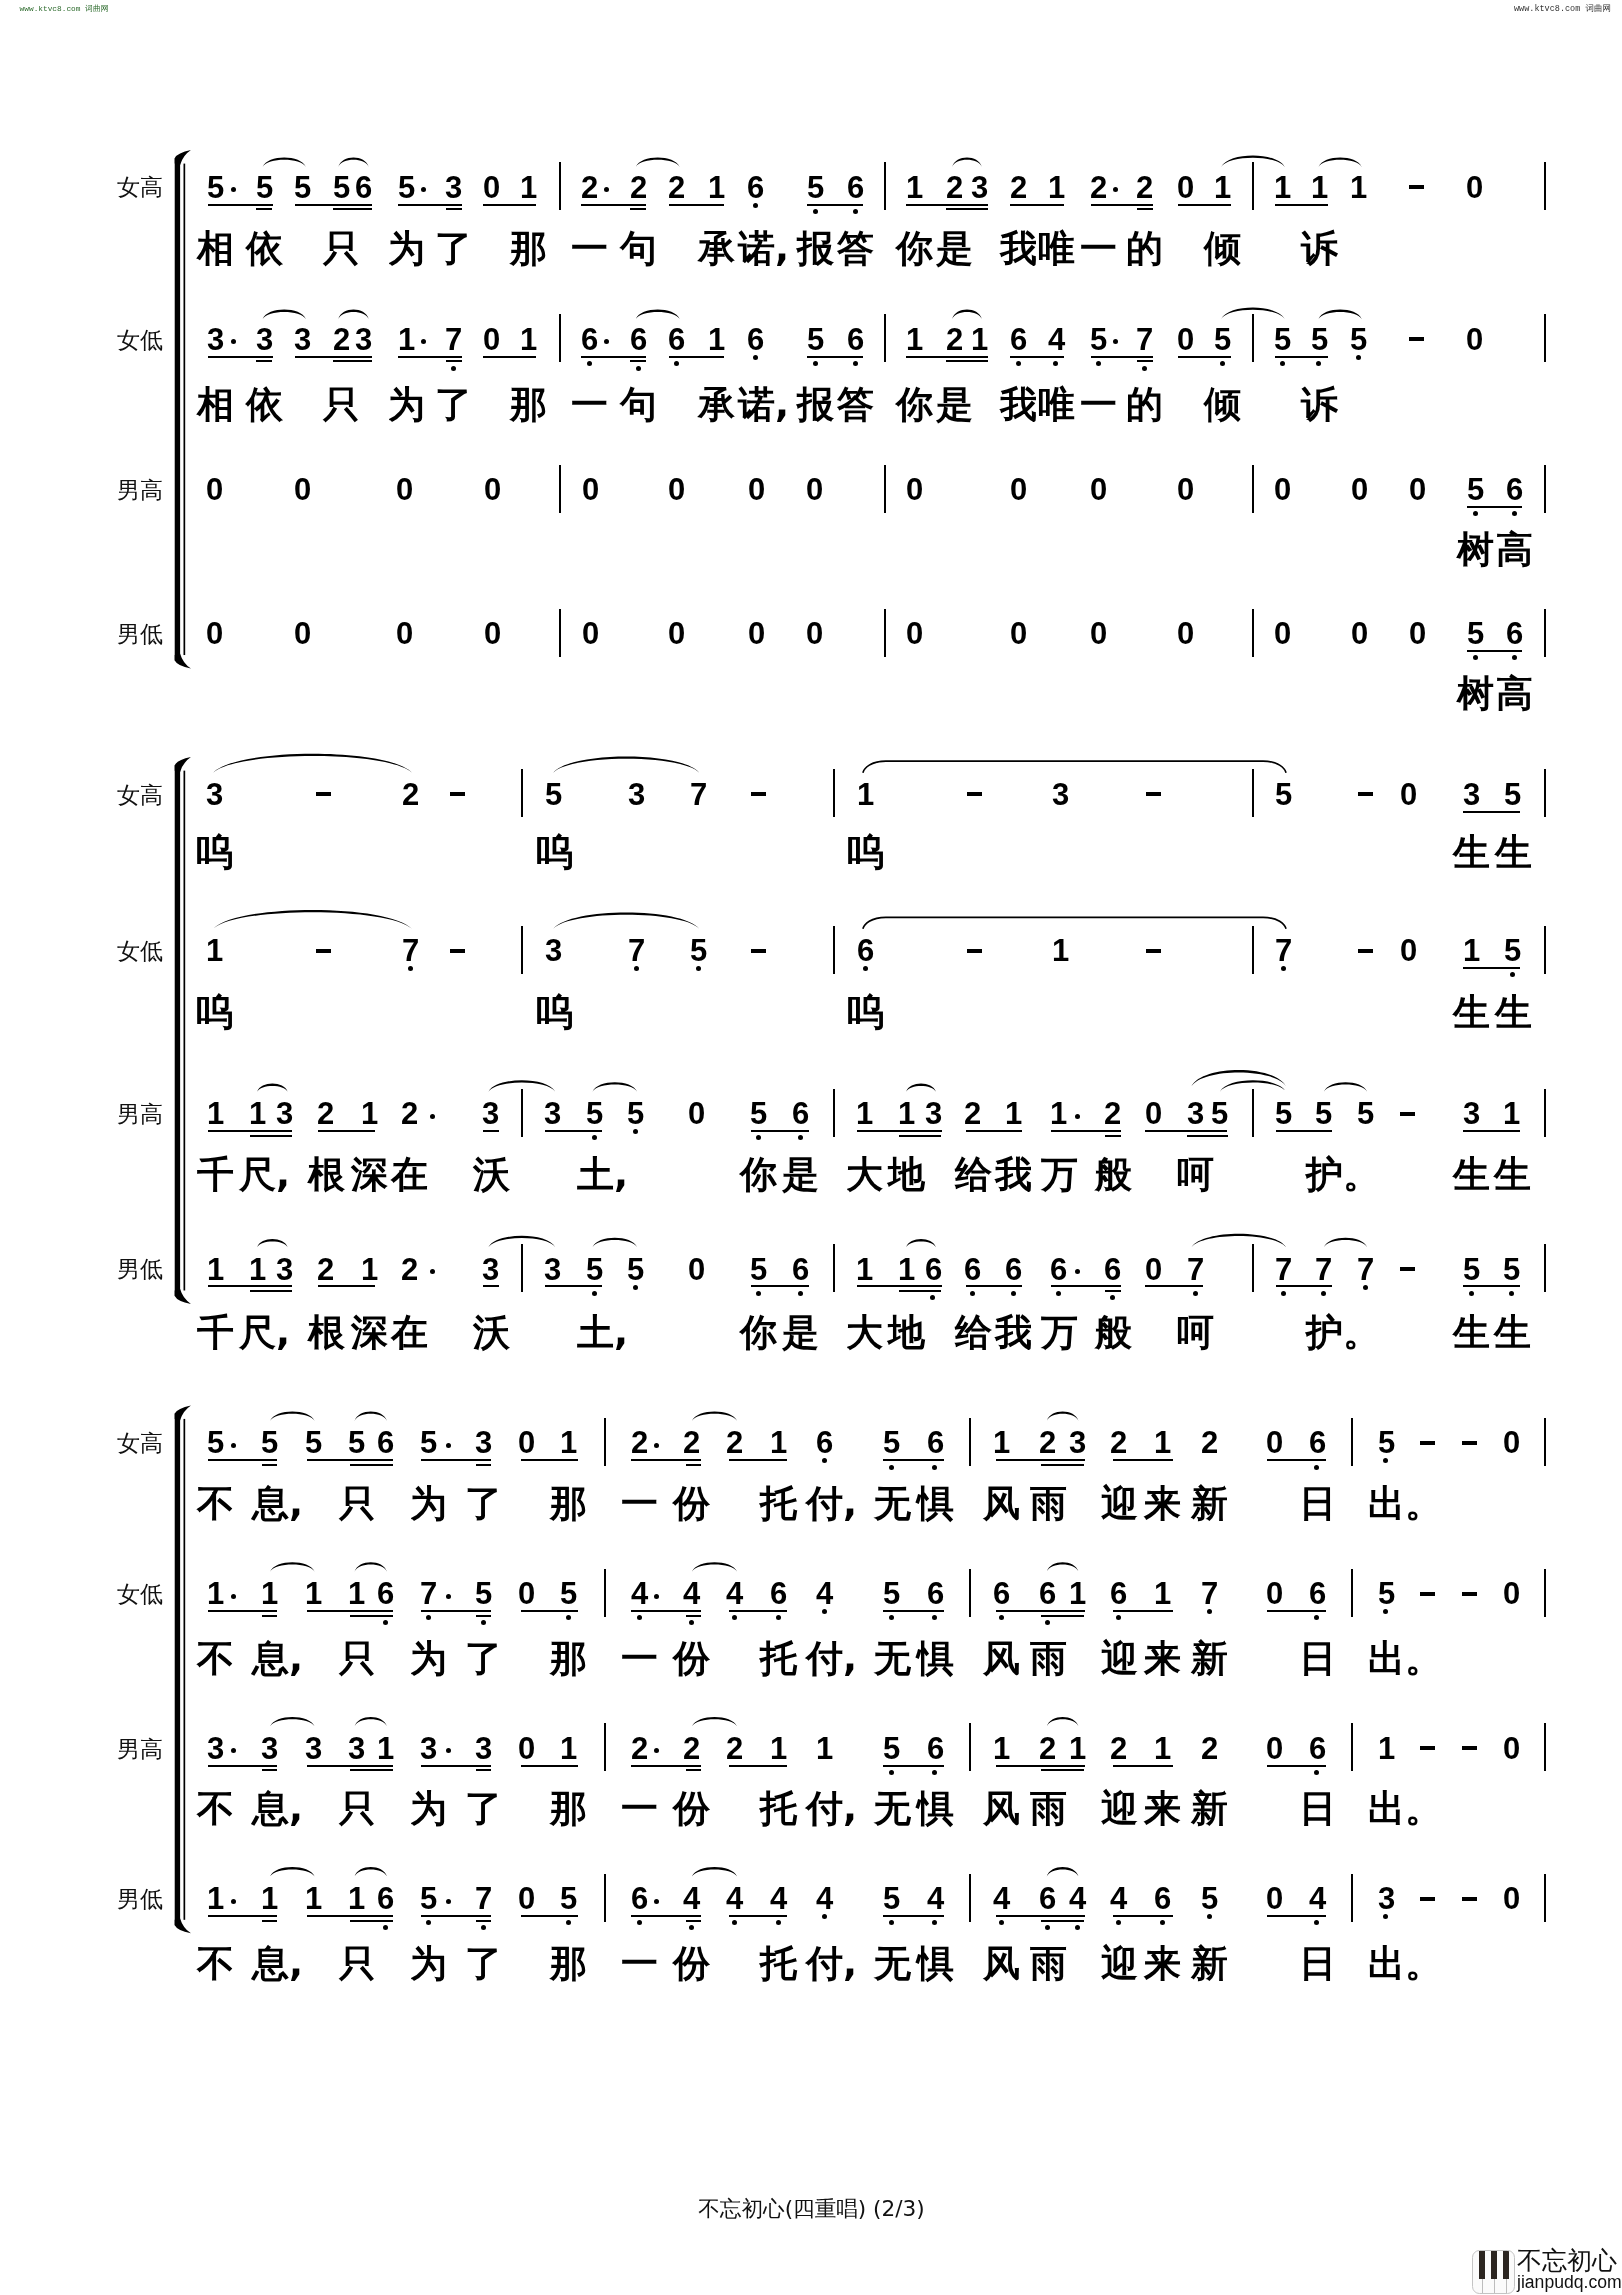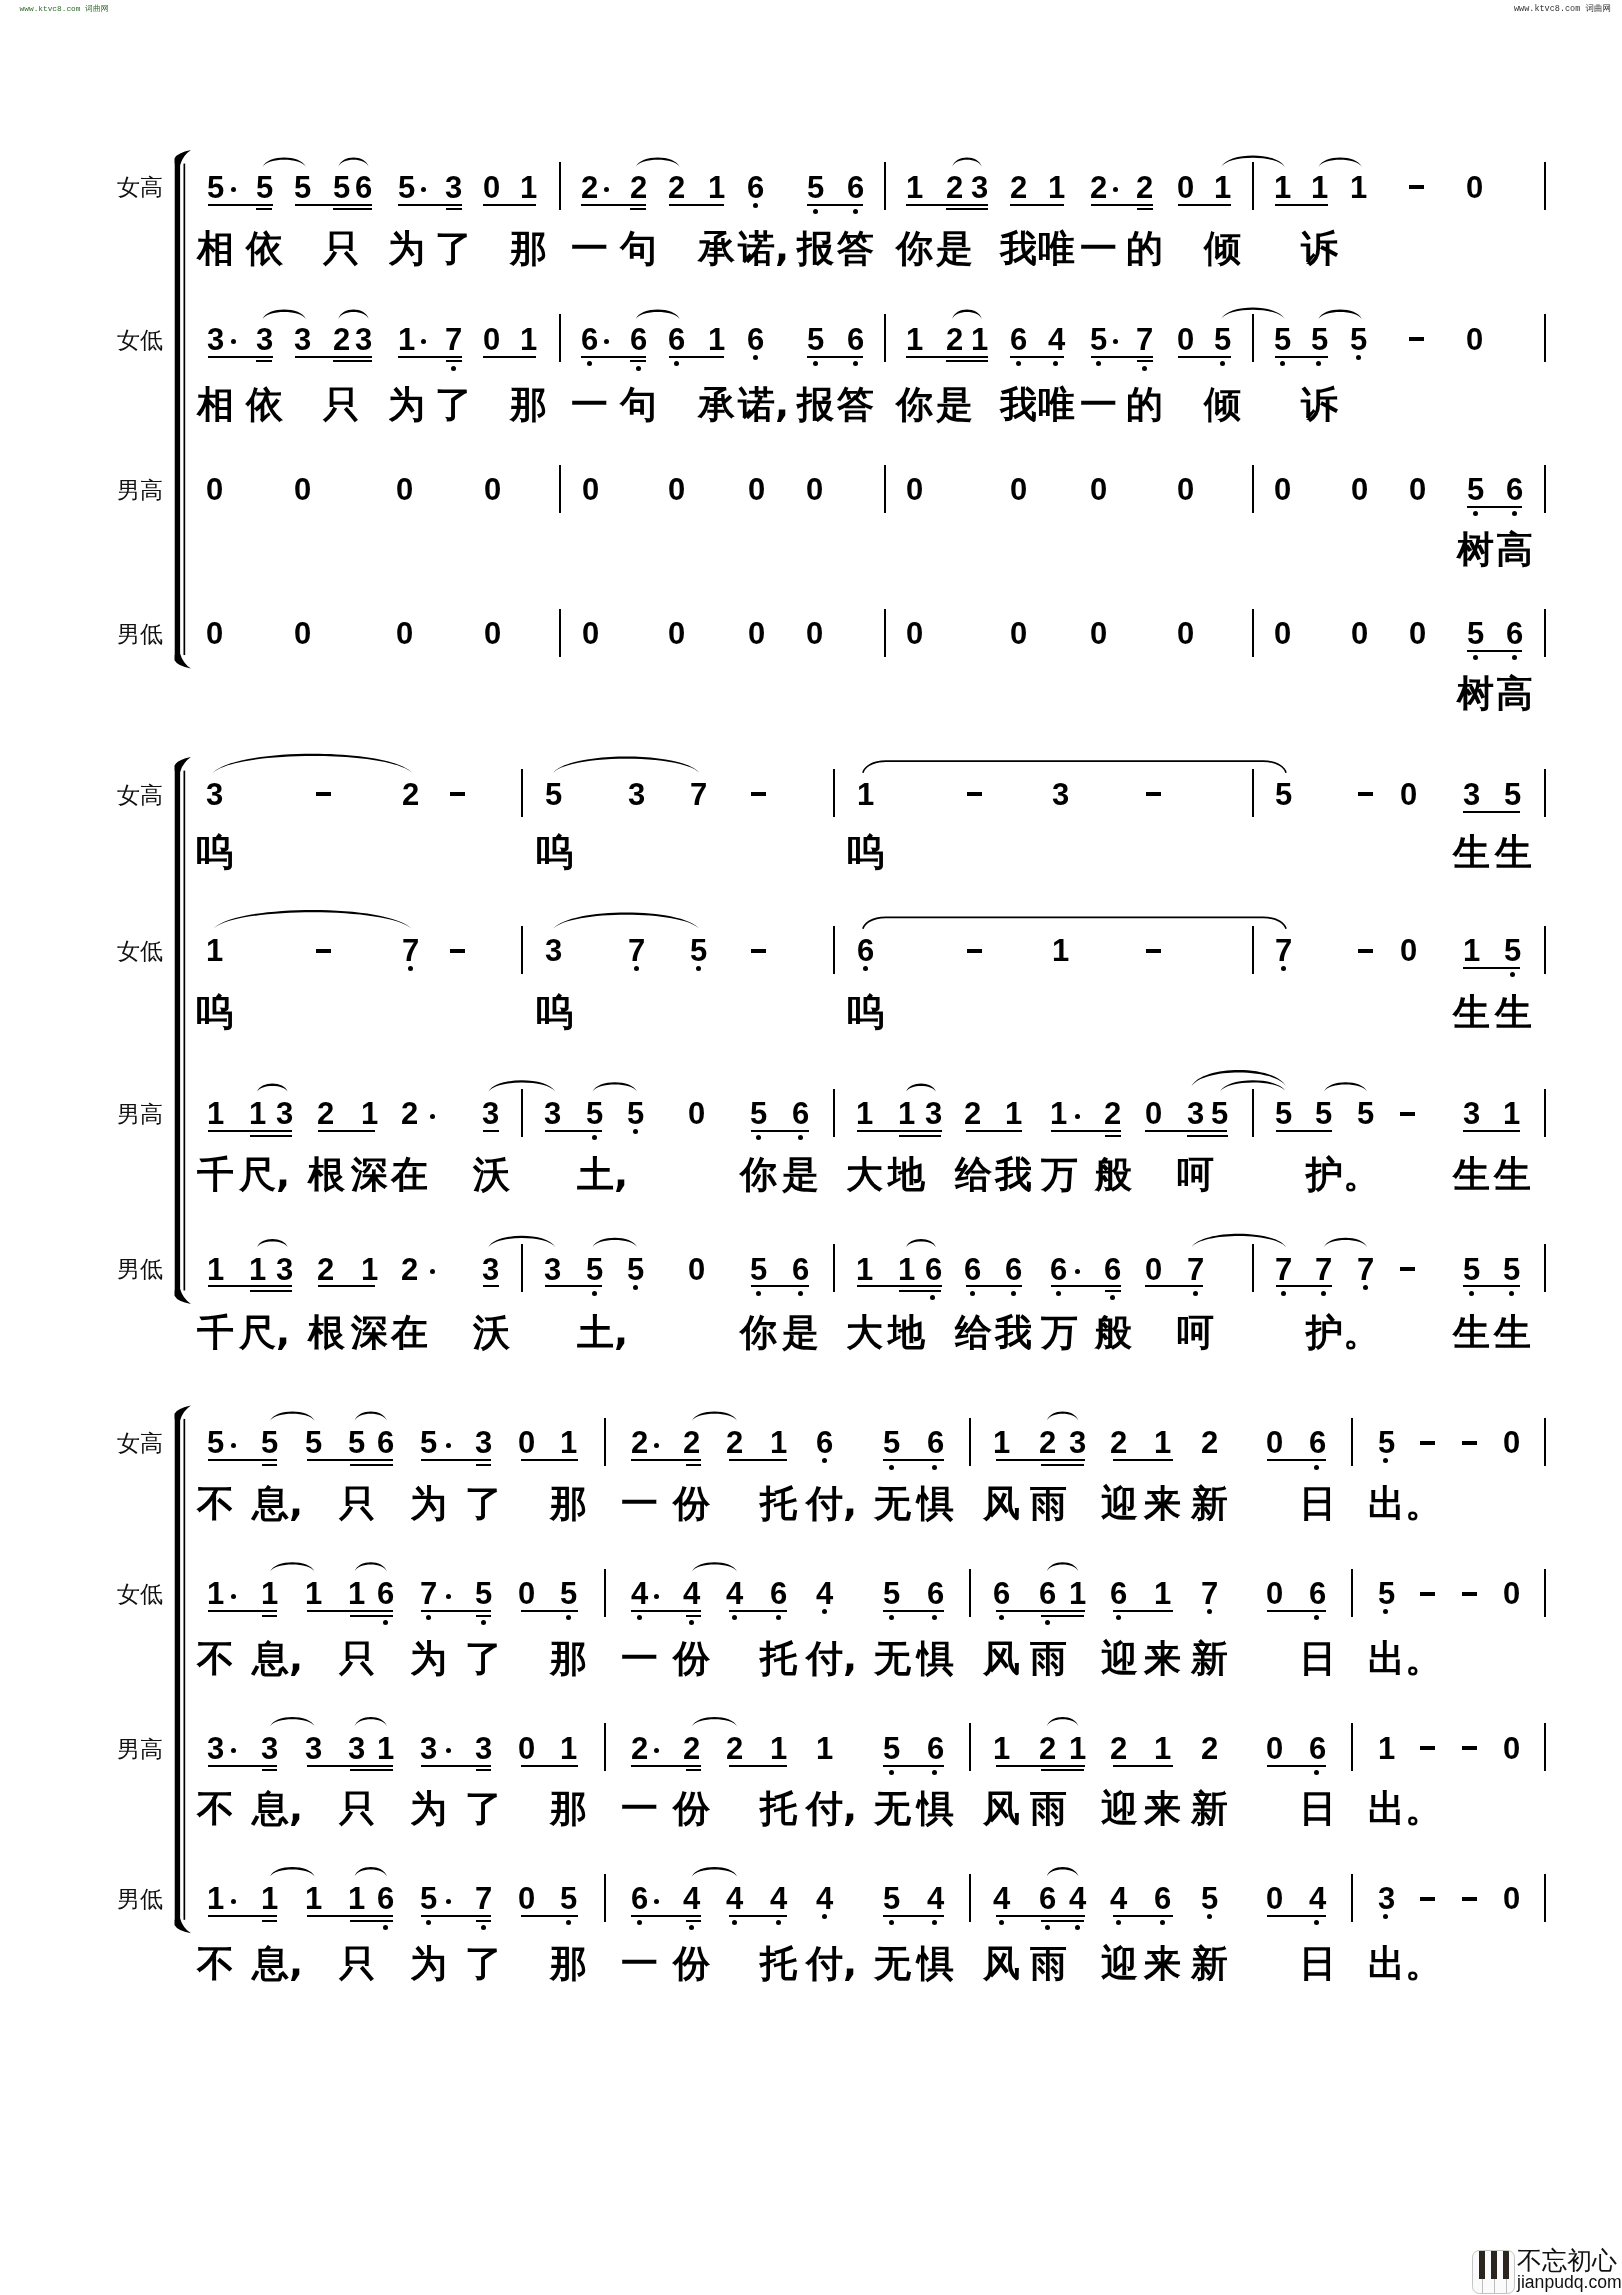--- a/index.html
+++ b/index.html
@@ -933,20 +933,21 @@
       <path d="M399,2554 C406.92,2535.3333333333335 457.08,2535.3333333333335 465,2554 C457.08,2539.8333333333335 406.92,2539.8333333333335 399,2554 Z"></path>
       <path d="M524,2554 C529.76,2535.3333333333335 566.24,2535.3333333333335 572,2554 C566.24,2539.8333333333335 529.76,2539.8333333333335 524,2554 Z"></path>
       <path d="M1023,2554 C1031.04,2535.3333333333335 1081.96,2535.3333333333335 1090,2554 C1081.96,2539.8333333333335 1031.04,2539.8333333333335 1023,2554 Z"></path>
       <path d="M1548,2554 C1553.64,2535.3333333333335 1589.36,2535.3333333333335 1595,2554 C1589.36,2539.8333333333335 1553.64,2539.8333333333335 1548,2554 Z"></path>
       <path d="M399,2776 C406.92,2757.3333333333335 457.08,2757.3333333333335 465,2776 C457.08,2761.8333333333335 406.92,2761.8333333333335 399,2776 Z"></path>
       <path d="M524,2776 C529.76,2757.3333333333335 566.24,2757.3333333333335 572,2776 C566.24,2761.8333333333335 529.76,2761.8333333333335 524,2776 Z"></path>
       <path d="M1023,2776 C1031.04,2757.3333333333335 1081.96,2757.3333333333335 1090,2776 C1081.96,2761.8333333333335 1031.04,2761.8333333333335 1023,2776 Z"></path>
       <path d="M1548,2776 C1553.64,2757.3333333333335 1589.36,2757.3333333333335 1595,2776 C1589.36,2761.8333333333335 1553.64,2761.8333333333335 1548,2776 Z"></path>
     </svg>
 
+  <div class="footer-title">不忘初心(四重唱) (2/3)</div>
 
   <div class="logo-icon">
     <div class="wk" style="left:8.8px"></div>
     <div class="wk" style="left:21px"></div>
     <div class="wk" style="left:33px"></div>
     <div class="bk" style="left:6px"></div>
     <div class="bk" style="left:17.6px"></div>
     <div class="bk" style="left:30px"></div>
   </div>
   <div class="logo-title">不忘初心</div>

